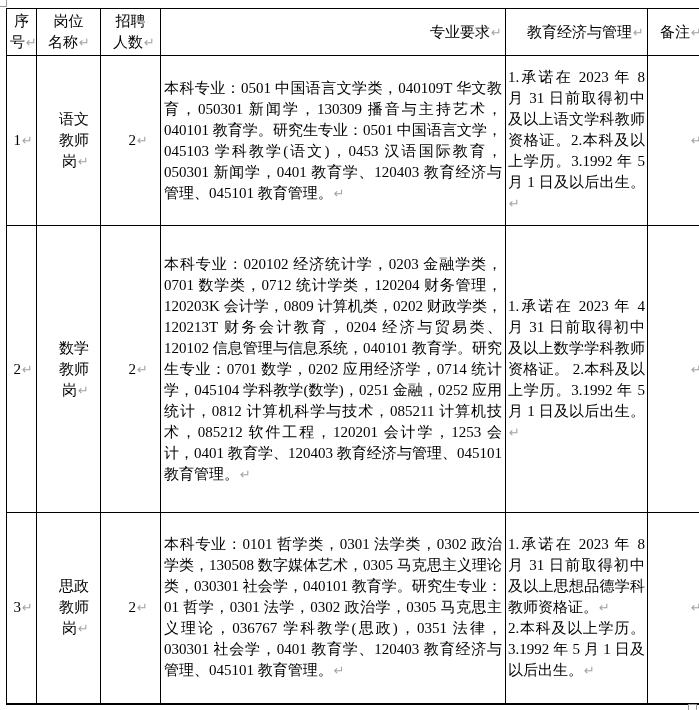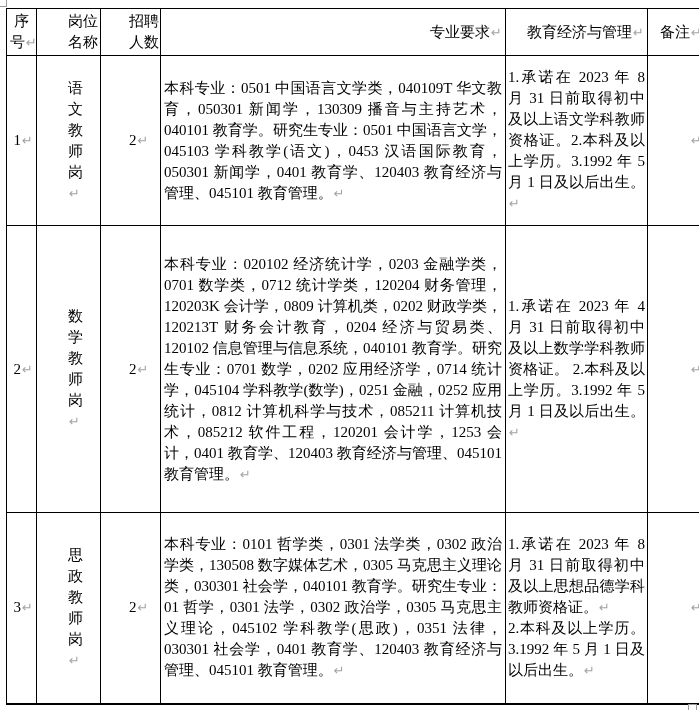--- a/index.html
+++ b/index.html
@@ -16,22 +16,22 @@
     border:1px solid #000;vertical-align:middle;
     font-size:15px;line-height:21px;font-weight:normal;
     padding:0 3px;overflow:hidden;
   }
   .r-head{height:47px}
   .r-1{height:170px}
   .r-2{height:287px}
   .r-3{height:191px}
   .c-center{text-align:right}
   .justify{text-align:justify}
-  .pad-pos{padding:0 31px}
-  .pad-count{padding:0 28px}
+  .pad-pos{padding:0 11px}
+  .pad-count{padding:0 12px}
   .hline{display:block;text-align:center;white-space:nowrap}
   .pmark{
     color:#a3a3a3;font-size:13px;
     font-family:"DejaVu Sans","Liberation Sans",sans-serif;
     padding-left:1px;
   }
   .para{margin:0}
   .handle-tl{
     position:absolute;left:-5px;top:-5px;width:12px;height:12px;
     border:1px solid #9a9a9a;background:#fff;box-sizing:border-box;
@@ -128,21 +128,21 @@
       <td class="c-center">
         <span>3</span><span class="pmark">↵</span>
       </td>
       <td class="c-center pad-pos">
         <span>思政教师岗</span><span class="pmark">↵</span>
       </td>
       <td class="c-center pad-count">
         <span>2</span><span class="pmark">↵</span>
       </td>
       <td>
-        <div class="para justify"><span>本科专业：0101 哲学类，0301 法学类，0302 政治学类，130508 数字媒体艺术，0305 马克思主义理论类，030301 社会学，040101 教育学。研究生专业：01 哲学，0301 法学，0302 政治学，0305 马克思主义理论，045102 学科教学(思政)，0351 法律，030301 社会学，0401 教育学、120403 教育经济与管理、045101 教育管理。</span><span class="pmark">↵</span></div>
+        <div class="para justify"><span>本科专业：0101 哲学类，0301 法学类，0302 政治学类，130508 数字媒体艺术，0305 马克思主义理论类，030301 社会学，040101 教育学。研究生专业：01 哲学，0301 法学，0302 政治学，0305 马克思主义理论，036767 学科教学(思政)，0351 法律，030301 社会学，0401 教育学、120403 教育经济与管理、045101 教育管理。</span><span class="pmark">↵</span></div>
       </td>
       <td style="padding:16px 2px">
         <div class="para justify"><span>1.承诺在 2023 年 8 月 31 日前取得初中及以上思想品德学科教师资格证。</span><span class="pmark">↵</span></div>
         <div class="para justify"><span>2.本科及以上学历。3.1992 年 5 月 1 日及以后出生。</span><span class="pmark">↵</span></div>
       </td>
       <td class="c-center">
         <span class="pmark">↵</span>
       </td>
     </tr>
   </tbody>

